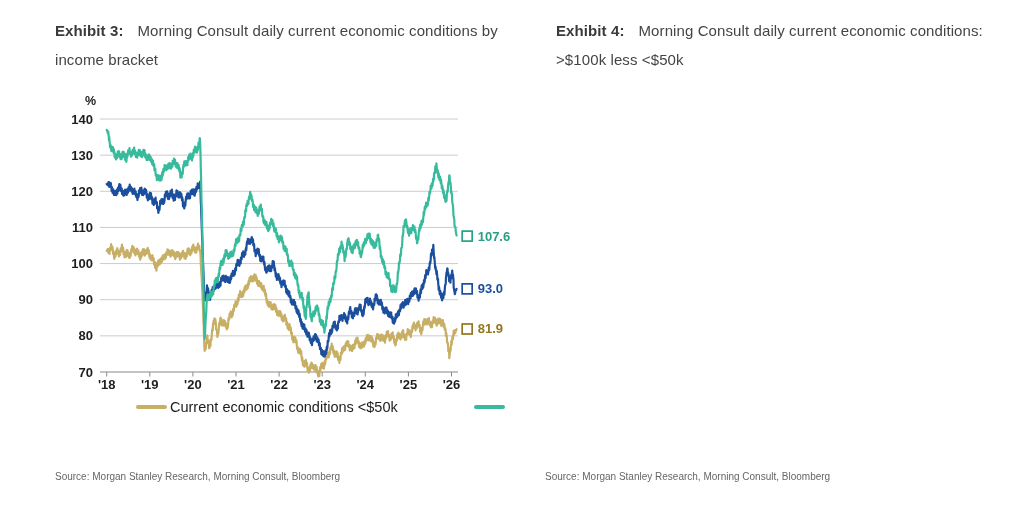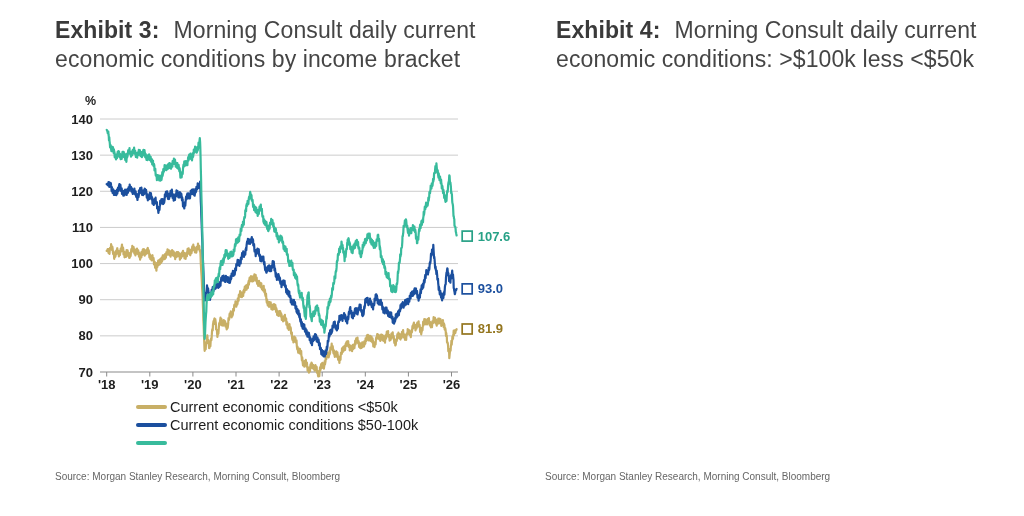--- a/index.html
+++ b/index.html
@@ -1,29 +1,29 @@
 <!DOCTYPE html>
 <html><head>
 <meta charset="utf-8">
 <style>
   html,body{margin:0;padding:0;background:#ffffff;}
   body{width:1024px;height:516px;overflow:hidden;position:relative;
        font-family:"Liberation Sans",sans-serif;}
   .panel{position:absolute;top:0;}
   .panel-left{left:0;width:512px;}
   .panel-right{left:512px;width:512px;}
-  .exhibit-title{position:absolute;top:16px;margin:0;font-size:23px;line-height:29px;
+  .exhibit-title{position:absolute;top:16px;margin:0;font-size:15px;line-height:29px;
        font-weight:400;color:#454545;letter-spacing:.1px;}
   .panel-left .exhibit-title{left:55px;width:445px;}
   .panel-right .exhibit-title{left:44px;width:455px;}
   .exhibit-label{font-weight:700;color:#3a3a3a;margin-right:14px;}
   .chart{position:absolute;overflow:visible;}
   .chart text{font-family:"Liberation Sans",sans-serif;}
   .chart-left{left:60px;top:90px;}
-  .legend{position:absolute;display:flex;flex-direction:column;}
+  .legend{position:absolute;display:flex;flex-direction:row;}
   .legend-left{left:60px;top:398px;}
   .legend-row{display:flex;align-items:center;height:18px;}
   .legend-left .legend-row{margin-left:76px;}
   .swatch{display:inline-block;width:31px;height:3.5px;border-radius:2px;margin-right:3px;flex:0 0 auto;}
   .legend-label{font-size:14.5px;color:#1c1c1c;white-space:nowrap;}
   .source{position:absolute;top:471px;font-size:10px;color:#666666;}
   .panel-left .source{left:55px;}
   .panel-right .source{left:33px;}
 </style>
 </head>
@@ -78,24 +78,20 @@
         <polyline points="46.7,39.8 47.0,40.2 47.2,40.8 47.5,41.6 47.7,43.1 48.0,42.8 48.3,41.5 48.5,44.5 48.8,46.6 49.0,50.4 49.3,47.4 49.5,50.8 49.8,53.2 50.1,57.5 50.3,56.4 50.6,55.0 50.8,57.5 51.1,59.1 51.4,61.2 51.6,56.4 51.9,57.6 52.1,57.8 52.4,61.2 52.6,58.7 52.9,57.1 53.2,58.7 53.4,60.7 53.7,63.2 53.9,59.4 54.2,61.4 54.5,62.3 54.7,67.3 55.0,65.2 55.2,64.4 55.5,65.3 55.8,67.8 56.0,69.4 56.3,65.0 56.5,65.3 56.8,64.5 57.0,68.2 57.3,64.6 57.6,62.8 57.8,61.5 58.1,63.7 58.3,64.7 58.6,61.1 58.9,61.6 59.1,61.8 59.4,67.0 59.6,64.6 59.9,64.6 60.1,64.0 60.4,67.9 60.7,69.2 60.9,66.3 61.2,65.7 61.4,65.0 61.7,68.9 62.0,65.3 62.2,64.3 62.5,61.8 62.7,65.1 63.0,65.4 63.3,62.9 63.5,61.9 63.8,62.1 64.0,67.1 64.3,65.1 64.5,65.5 64.8,63.9 65.1,68.9 65.3,70.1 65.6,69.1 65.8,67.8 66.1,68.2 66.4,71.8 66.6,68.8 66.9,67.5 67.1,63.5 67.4,66.7 67.6,65.6 67.9,63.7 68.2,60.3 68.4,60.1 68.7,63.4 68.9,61.6 69.2,61.1 69.5,58.2 69.7,63.2 70.0,63.6 70.2,64.1 70.5,61.5 70.7,62.9 71.0,66.6 71.3,65.7 71.5,64.9 71.8,61.4 72.0,65.3 72.3,64.5 72.6,64.3 72.8,59.8 73.1,60.4 73.3,62.6 73.6,62.0 73.9,60.7 74.1,57.5 74.4,61.9 74.6,62.2 74.9,63.9 75.1,60.5 75.4,62.8 75.7,65.7 75.9,67.0 76.2,65.9 76.4,63.1 76.7,66.9 77.0,66.8 77.2,67.6 77.5,62.5 77.7,63.5 78.0,64.5 78.2,65.3 78.5,62.9 78.8,59.9 79.0,63.0 79.3,63.2 79.5,64.7 79.8,60.0 80.1,62.1 80.3,63.5 80.6,66.1 80.8,64.1 81.1,62.0 81.4,64.8 81.6,65.6 81.9,67.1 82.1,61.9 82.4,63.2 82.6,63.3 82.9,65.6 83.2,62.3 83.4,59.9 83.7,61.6 83.9,62.9 84.2,64.6 84.5,60.2 84.7,62.2 85.0,63.1 85.2,67.3 85.5,64.8 85.7,64.0 86.0,65.6 86.3,68.1 86.5,69.8 86.8,65.5 87.0,66.7 87.3,66.6 87.6,70.2 87.8,66.6 88.1,65.2 88.3,65.1 88.6,67.5 88.9,68.4 89.1,64.4 89.4,65.3 89.6,65.5 89.9,70.1 90.1,67.1 90.4,66.8 90.7,66.8 90.9,70.5 91.2,71.8 91.4,68.8 91.7,69.3 92.0,69.5 92.2,74.5 92.5,71.7 92.7,71.7 93.0,70.9 93.2,75.0 93.5,76.0 93.8,73.9 94.0,74.1 94.3,75.2 94.5,80.5 94.8,78.5 95.1,79.3 95.3,78.7 95.6,84.2 95.8,85.7 96.1,84.9 96.4,84.7 96.6,85.6 96.9,90.1 97.1,87.5 97.4,87.3 97.6,85.0 97.9,89.4 98.2,89.2 98.4,87.7 98.7,85.7 98.9,86.5 99.2,90.4 99.5,88.2 99.7,88.0 100.0,85.6 100.2,90.6 100.5,90.6 100.7,89.7 101.0,86.5 101.3,87.1 101.5,89.9 101.8,87.5 102.0,86.0 102.3,82.2 102.6,85.9 102.8,84.4 103.1,83.3 103.3,79.0 103.6,79.6 103.9,81.7 104.1,80.1 104.4,78.5 104.6,75.1 104.9,79.3 105.1,79.0 105.4,79.5 105.7,75.7 105.9,77.6 106.2,80.1 106.4,79.9 106.7,78.4 107.0,75.4 107.2,79.3 107.5,78.7 107.7,79.1 108.0,74.3 108.2,76.0 108.5,77.4 108.8,77.8 109.0,75.7 109.3,73.1 109.5,76.8 109.8,76.9 110.1,78.1 110.3,73.6 110.6,75.9 110.8,77.2 111.1,78.7 111.4,76.1 111.6,73.6 111.9,76.3 112.1,76.2 112.4,76.6 112.6,71.0 112.9,72.4 113.2,72.5 113.4,73.9 113.7,70.7 113.9,68.7 114.2,71.2 114.5,72.4 114.7,73.9 115.0,69.5 115.2,72.1 115.5,73.2 115.7,76.6 116.0,73.9 116.3,72.8 116.5,74.8 116.8,76.6 117.0,77.7 117.3,73.0 117.6,74.7 117.8,74.8 118.1,78.6 118.3,75.4 118.6,74.9 118.8,76.4 119.1,79.5 119.4,81.2 119.6,78.1 119.9,80.7 120.1,82.3 120.4,87.6 120.7,85.3 120.9,85.4 121.2,85.1 121.4,87.5 121.7,87.3 122.0,82.7 122.2,82.4 122.5,81.4 122.7,84.0 123.0,78.8 123.2,76.8 123.5,74.7 123.8,76.8 124.0,75.7 124.3,71.4 124.5,71.3 124.8,71.5 125.1,75.6 125.3,72.1 125.6,72.0 125.8,71.0 126.1,75.2 126.3,75.1 126.6,72.5 126.9,71.7 127.1,71.8 127.4,75.2 127.6,71.1 127.9,69.9 128.2,67.2 128.4,70.7 128.7,69.4 128.9,66.6 129.2,64.6 129.5,65.1 129.7,68.6 130.0,65.7 130.2,65.5 130.5,63.7 130.7,68.8 131.0,68.5 131.3,67.7 131.5,65.8 131.8,67.1 132.0,70.4 132.3,67.6 132.6,66.3 132.8,63.0 133.1,66.9 133.3,65.1 133.6,63.4 133.8,59.6 134.1,60.3 134.4,62.6 134.6,60.4 134.9,59.2 135.1,56.6 135.4,61.4 135.7,60.9 135.9,61.1 136.2,57.9 136.4,60.1 136.7,62.7 137.0,61.6 137.2,59.9 137.5,56.8 137.7,60.5 138.0,58.8 138.2,58.0 138.5,52.7 138.8,53.8 139.0,54.6 139.3,53.5 139.5,50.9 139.8,48.1 140.1,52.1 140.3,57.0 140.6,68.4 140.8,78.3 141.1,90.1 141.3,101.5 141.6,112.8 141.9,123.2 142.1,133.7 142.4,145.5 142.6,158.4 142.9,171.6 143.2,183.5 143.4,196.9 143.7,210.0 143.9,223.2 144.2,235.4 144.5,247.3 144.7,248.8 145.0,244.4 145.2,239.8 145.5,232.3 145.7,229.0 146.0,224.7 146.3,221.3 146.5,214.9 146.8,209.4 147.0,207.1 147.3,207.6 147.6,209.0 147.8,204.7 148.1,207.1 148.3,207.4 148.6,210.0 148.8,205.9 149.1,204.5 149.4,205.7 149.6,207.2 149.9,207.8 150.1,203.6 150.4,204.6 150.7,204.3 150.9,207.2 151.2,203.0 151.4,202.3 151.7,203.1 152.0,205.4 152.2,205.5 152.5,201.1 152.7,202.0 153.0,201.5 153.2,204.1 153.5,198.7 153.8,196.9 154.0,195.4 154.3,196.9 154.5,195.4 154.8,190.6 155.1,190.3 155.3,189.9 155.6,193.1 155.8,188.7 156.1,188.4 156.3,187.8 156.6,191.6 156.9,191.4 157.1,188.5 157.4,188.5 157.6,188.9 157.9,192.2 158.2,187.5 158.4,186.3 158.7,183.7 158.9,186.4 159.2,184.0 159.4,179.9 159.7,177.5 160.0,176.9 160.2,179.1 160.5,174.5 160.7,173.3 161.0,171.0 161.3,175.1 161.5,173.9 161.8,172.1 162.0,170.5 162.3,171.8 162.6,175.0 162.8,171.7 163.1,170.7 163.3,168.3 163.6,172.4 163.8,170.4 164.1,168.3 164.4,164.9 164.6,165.6 164.9,167.5 165.1,164.2 165.4,162.7 165.7,160.0 165.9,164.6 166.2,163.4 166.4,163.0 166.7,160.4 166.9,163.0 167.2,166.0 167.5,165.0 167.7,164.8 168.0,163.5 168.2,168.8 168.5,168.1 168.8,168.0 169.0,164.3 169.3,166.4 169.5,168.0 169.8,166.7 170.1,164.5 170.3,162.0 170.6,166.2 170.8,165.2 171.1,165.5 171.3,161.6 171.6,164.9 171.9,166.5 172.1,166.3 172.4,164.0 172.6,162.0 172.9,165.8 173.2,164.9 173.4,164.8 173.7,159.6 173.9,161.5 174.2,161.6 174.4,161.2 174.7,157.1 175.0,154.2 175.2,156.5 175.5,155.3 175.7,154.8 176.0,149.4 176.3,151.6 176.5,151.9 176.8,153.2 177.0,149.8 177.3,148.6 177.6,151.4 177.8,152.0 178.1,152.3 178.3,147.4 178.6,149.8 178.8,149.8 179.1,151.2 179.4,146.5 179.6,144.6 179.9,145.6 180.1,145.6 180.4,144.6 180.7,138.8 180.9,140.0 181.2,139.3 181.4,141.0 181.7,136.1 181.9,134.9 182.2,135.7 182.5,137.0 182.7,136.4 183.0,131.6 183.2,132.9 183.5,132.4 183.8,134.6 184.0,129.1 184.3,127.6 184.5,126.8 184.8,127.9 185.1,125.9 185.3,120.4 185.6,120.2 185.8,119.2 186.1,121.2 186.3,115.7 186.6,114.6 186.9,113.6 187.1,116.1 187.4,114.8 187.6,110.9 187.9,111.1 188.2,111.2 188.4,114.0 188.7,108.9 188.9,108.1 189.2,106.5 189.4,109.2 189.7,107.1 190.0,103.1 190.2,101.9 190.5,103.6 190.7,107.7 191.0,104.5 191.3,105.3 191.5,105.2 191.8,110.6 192.0,110.5 192.3,109.6 192.6,110.0 192.8,112.7 193.1,117.0 193.3,114.6 193.6,115.3 193.8,114.7 194.1,120.1 194.4,119.1 194.6,117.9 194.9,116.6 195.1,118.7 195.4,121.8 195.7,119.0 195.9,118.9 196.2,117.6 196.4,123.0 196.7,122.0 196.9,121.8 197.2,120.3 197.5,123.4 197.7,125.9 198.0,123.2 198.2,121.9 198.5,119.6 198.8,123.9 199.0,121.7 199.3,120.5 199.5,116.7 199.8,118.6 200.0,119.8 200.3,117.5 200.6,115.4 200.8,114.5 201.1,120.3 201.3,120.1 201.6,121.2 201.9,118.9 202.1,123.3 202.4,126.3 202.6,127.0 202.9,126.4 203.2,126.2 203.4,131.8 203.7,131.9 203.9,133.0 204.2,129.4 204.4,133.0 204.7,134.4 205.0,134.7 205.2,132.3 205.5,131.2 205.7,135.4 206.0,135.2 206.3,135.8 206.5,132.0 206.8,135.9 207.0,137.5 207.3,139.1 207.5,136.7 207.8,136.5 208.1,140.5 208.3,141.1 208.6,140.7 208.8,135.7 209.1,138.1 209.4,137.9 209.6,138.6 209.9,134.1 210.1,132.5 210.4,134.4 210.7,134.4 210.9,133.8 211.2,128.9 211.4,131.6 211.7,132.0 211.9,134.1 212.2,130.2 212.5,130.1 212.7,132.6 213.0,135.3 213.2,136.3 213.5,133.2 213.8,136.8 214.0,138.0 214.3,141.3 214.5,137.5 214.8,137.9 215.0,139.5 215.3,142.0 215.6,141.9 215.8,138.5 216.1,141.2 216.3,142.5 216.6,146.4 216.9,142.9 217.1,143.9 217.4,145.3 217.6,148.9 217.9,148.8 218.2,146.0 218.4,148.0 218.7,149.1 218.9,152.4 219.2,147.8 219.4,147.9 219.7,147.5 220.0,150.6 220.2,149.0 220.5,145.7 220.7,146.1 221.0,147.0 221.3,150.2 221.5,146.3 221.8,147.2 222.0,147.5 222.3,152.7 222.5,152.3 222.8,151.2 223.1,152.3 223.3,154.9 223.6,158.9 223.8,155.8 224.1,156.5 224.4,156.0 224.6,160.8 224.9,159.2 225.1,157.5 225.4,156.6 225.7,158.6 225.9,161.7 226.2,158.7 226.4,159.2 226.7,158.9 226.9,164.8 227.2,164.2 227.5,164.4 227.7,164.2 228.0,168.0 228.2,171.9 228.5,170.3 228.8,170.9 229.0,170.4 229.3,176.0 229.5,174.5 229.8,173.9 230.0,171.4 230.3,173.9 230.6,175.7 230.8,173.3 231.1,172.1 231.3,170.7 231.6,175.8 231.9,174.5 232.1,174.9 232.4,172.8 232.6,177.1 232.9,180.0 233.2,179.9 233.4,179.6 233.7,179.6 233.9,185.3 234.2,184.7 234.4,185.4 234.7,182.5 235.0,186.4 235.2,187.9 235.5,187.4 235.7,185.4 236.0,184.6 236.3,189.2 236.5,188.6 236.8,189.3 237.0,186.4 237.3,191.2 237.5,193.6 237.8,195.5 238.1,194.4 238.3,195.5 238.6,201.1 238.8,202.2 239.1,203.6 239.4,200.6 239.6,205.1 239.9,206.4 240.1,207.6 240.4,204.4 240.7,204.0 240.9,207.1 241.2,207.1 241.4,207.0 241.7,202.9 241.9,206.8 242.2,207.9 242.5,210.4 242.7,207.6 243.0,209.3 243.2,213.8 243.5,216.7 243.8,218.3 244.0,216.2 244.3,221.1 244.5,223.1 244.8,226.5 245.0,223.3 245.3,224.4 245.6,226.8 245.8,229.0 246.1,224.9 246.3,217.6 246.6,217.1 246.9,214.6 247.1,214.3 247.4,207.2 247.6,205.4 247.9,204.6 248.1,205.2 248.4,202.6 248.7,202.4 248.9,207.9 249.2,211.8 249.4,217.5 249.7,215.6 250.0,218.7 250.2,221.5 250.5,226.5 250.7,226.8 251.0,225.4 251.3,228.4 251.5,229.8 251.8,231.1 252.0,225.1 252.3,224.5 252.5,223.6 252.8,226.6 253.1,224.3 253.3,221.6 253.6,222.1 253.8,223.4 254.1,226.0 254.4,221.4 254.6,221.6 254.9,220.5 255.1,223.8 255.4,220.7 255.6,217.4 255.9,216.7 256.2,218.2 256.4,220.5 256.7,216.2 256.9,216.3 257.2,215.5 257.5,220.3 257.7,218.6 258.0,218.0 258.2,218.1 258.5,221.7 258.8,225.4 259.0,223.5 259.3,224.9 259.5,225.4 259.8,231.6 260.0,230.4 260.3,230.3 260.6,229.2 260.8,232.5 261.1,234.7 261.3,231.9 261.6,231.3 261.9,230.3 262.1,235.2 262.4,233.2 262.6,232.9 262.9,231.0 263.1,235.1 263.4,237.6 263.7,236.7 263.9,236.7 264.2,237.2 264.4,242.6 264.7,239.8 265.0,238.5 265.2,234.4 265.5,236.7 265.7,236.2 266.0,233.1 266.3,229.3 266.5,226.4 266.8,228.7 267.0,224.9 267.3,222.5 267.5,217.0 267.8,219.1 268.1,218.3 268.3,216.5 268.6,212.9 268.8,211.7 269.1,215.2 269.4,213.6 269.6,213.0 269.9,208.7 270.1,212.1 270.4,211.9 270.6,211.2 270.9,207.0 271.2,205.6 271.4,207.7 271.7,205.7 271.9,203.8 272.2,198.2 272.5,200.6 272.7,199.6 273.0,199.3 273.2,193.9 273.5,192.6 273.8,194.1 274.0,193.1 274.3,191.4 274.5,186.4 274.8,188.9 275.0,188.0 275.3,188.2 275.6,182.5 275.8,181.3 276.1,181.6 276.3,180.5 276.6,177.4 276.9,171.2 277.1,172.1 277.4,170.2 277.6,170.6 277.9,164.5 278.1,163.9 278.4,164.2 278.7,164.9 278.9,162.8 279.2,158.5 279.4,160.6 279.7,160.5 280.0,162.1 280.2,156.7 280.5,156.9 280.7,157.0 281.0,158.5 281.3,155.8 281.5,151.5 281.8,153.8 282.0,155.5 282.3,158.7 282.5,154.8 282.8,156.7 283.1,158.2 283.3,162.7 283.6,162.1 283.8,161.0 284.1,164.0 284.4,166.9 284.6,171.1 284.9,165.5 285.1,165.4 285.4,164.3 285.6,166.9 285.9,163.3 286.2,159.8 286.4,158.8 286.7,158.7 286.9,159.2 287.2,153.0 287.5,151.7 287.7,149.5 288.0,151.9 288.2,149.2 288.5,148.2 288.7,148.8 289.0,151.9 289.3,154.9 289.5,152.0 289.8,153.3 290.0,153.7 290.3,159.2 290.6,157.4 290.8,157.1 291.1,156.7 291.3,160.1 291.6,162.3 291.9,159.5 292.1,159.8 292.4,159.6 292.6,163.2 292.9,159.5 293.1,157.8 293.4,155.3 293.7,157.8 293.9,158.7 294.2,155.5 294.4,154.4 294.7,153.4 295.0,157.8 295.2,154.9 295.5,154.0 295.7,151.0 296.0,154.0 296.2,154.3 296.5,151.6 296.8,149.8 297.0,150.1 297.3,155.3 297.5,153.8 297.8,154.2 298.1,152.0 298.3,156.9 298.6,158.5 298.8,158.4 299.1,157.4 299.4,158.3 299.6,163.6 299.9,162.9 300.1,163.6 300.4,161.2 300.6,166.1 300.9,167.2 301.2,166.2 301.4,162.3 301.7,161.2 301.9,163.7 302.2,161.2 302.5,159.5 302.7,154.8 303.0,157.9 303.2,157.1 303.5,156.6 303.7,152.5 304.0,152.4 304.3,155.2 304.5,154.3 304.8,153.2 305.0,149.1 305.3,152.7 305.6,152.5 305.8,153.1 306.1,148.6 306.3,148.8 306.6,150.8 306.9,150.3 307.1,148.7 307.4,144.4 307.6,147.6 307.9,147.2 308.1,148.2 308.4,143.5 308.7,144.4 308.9,146.4 309.2,147.6 309.4,146.4 309.7,143.5 310.0,148.1 310.2,149.6 310.5,152.3 310.7,148.4 311.0,150.3 311.2,152.2 311.5,154.4 311.8,152.8 312.0,149.9 312.3,152.8 312.5,153.5 312.8,155.7 313.1,151.2 313.3,153.0 313.6,154.5 313.8,157.9 314.1,155.9 314.4,153.1 314.6,155.0 314.9,155.8 315.1,157.7 315.4,152.6 315.6,153.5 315.9,153.3 316.2,155.9 316.4,152.5 316.7,149.3 316.9,149.6 317.2,149.9 317.5,150.8 317.7,145.1 318.0,145.4 318.2,144.7 318.5,149.9 318.7,148.6 319.0,148.7 319.3,151.1 319.5,155.2 319.8,159.1 320.0,156.8 320.3,159.6 320.6,161.3 320.8,167.2 321.1,165.7 321.3,165.7 321.6,166.4 321.9,169.8 322.1,172.0 322.4,168.8 322.6,169.6 322.9,169.5 323.1,174.3 323.4,171.7 323.7,171.5 323.9,171.3 324.2,175.5 324.4,177.9 324.7,176.1 325.0,177.2 325.2,178.3 325.5,184.3 325.7,182.5 326.0,182.8 326.2,181.8 326.5,186.0 326.8,187.2 327.0,184.8 327.3,183.9 327.5,183.6 327.8,188.1 328.1,185.4 328.3,185.1 328.6,183.2 328.8,187.9 329.1,189.3 329.3,188.7 329.6,188.6 329.9,190.2 330.1,196.2 330.4,195.5 330.6,196.7 330.9,195.3 331.2,200.9 331.4,201.5 331.7,200.7 331.9,198.4 332.2,198.5 332.5,202.1 332.7,199.8 333.0,198.8 333.2,195.2 333.5,199.3 333.7,199.2 334.0,198.9 334.3,196.3 334.5,197.6 334.8,201.8 335.0,201.5 335.3,201.7 335.6,198.7 335.8,202.1 336.1,200.8 336.3,199.7 336.6,194.4 336.8,193.5 337.1,194.2 337.4,191.4 337.6,187.9 337.9,181.9 338.1,183.5 338.4,180.8 338.7,179.3 338.9,173.0 339.2,172.4 339.4,173.1 339.7,172.2 340.0,169.2 340.2,164.3 340.5,166.6 340.7,165.1 341.0,164.7 341.2,158.4 341.5,158.1 341.8,157.7 342.0,156.4 342.3,152.0 342.5,146.2 342.8,146.5 343.1,143.7 343.3,142.5 343.6,135.9 343.8,136.0 344.1,135.8 344.3,136.6 344.6,133.5 344.9,130.3 345.1,132.6 345.4,133.0 345.6,134.4 345.9,129.3 346.2,130.6 346.4,132.6 346.7,137.2 346.9,136.3 347.2,135.5 347.5,138.6 347.7,140.6 348.0,142.9 348.2,138.6 348.5,140.7 348.7,141.6 349.0,145.6 349.3,143.5 349.5,140.6 349.8,140.9 350.0,142.0 350.3,143.0 350.6,138.2 350.8,139.4 351.1,139.4 351.3,143.1 351.6,139.7 351.8,138.0 352.1,137.8 352.4,139.3 352.6,139.5 352.9,135.1 353.1,136.1 353.4,136.1 353.7,140.4 353.9,137.1 354.2,136.4 354.4,136.5 354.7,140.1 355.0,142.0 355.2,139.5 355.5,141.3 355.7,142.8 356.0,148.8 356.2,147.1 356.5,148.1 356.8,148.4 357.0,153.1 357.3,153.2 357.5,149.4 357.8,148.0 358.1,146.7 358.3,149.6 358.6,144.7 358.8,142.6 359.1,139.1 359.3,141.5 359.6,140.4 359.9,136.9 360.1,134.9 360.4,134.4 360.6,138.1 360.9,134.6 361.2,133.9 361.4,131.2 361.7,135.1 361.9,134.6 362.2,132.4 362.5,129.8 362.7,129.3 363.0,132.1 363.2,128.2 363.5,126.2 363.7,121.9 364.0,124.7 364.3,122.9 364.5,120.5 364.8,116.7 365.0,116.5 365.3,119.2 365.6,116.7 365.8,115.7 366.1,112.5 366.3,116.9 366.6,116.4 366.8,115.9 367.1,112.5 367.4,113.3 367.6,115.7 367.9,113.7 368.1,111.7 368.4,107.5 368.7,110.6 368.9,108.6 369.2,107.3 369.4,102.0 369.7,102.1 370.0,103.3 370.2,101.7 370.5,99.3 370.7,95.5 371.0,99.0 371.2,98.1 371.5,98.3 371.8,93.4 372.0,94.7 372.3,96.0 372.5,95.6 372.8,92.8 373.1,88.9 373.3,91.5 373.6,89.9 373.8,89.4 374.1,83.1 374.3,83.5 374.6,83.4 374.9,83.3 375.1,79.7 375.4,76.2 375.6,78.5 375.9,78.1 376.2,78.7 376.4,73.4 376.7,76.8 376.9,79.2 377.2,82.6 377.4,81.1 377.7,80.2 378.0,83.9 378.2,85.6 378.5,87.6 378.7,83.3 379.0,85.9 379.3,86.9 379.5,90.1 379.8,87.6 380.0,86.5 380.3,89.1 380.6,91.3 380.8,93.4 381.1,89.7 381.3,92.6 381.6,94.1 381.8,98.5 382.1,96.2 382.4,96.0 382.6,98.1 382.9,100.9 383.1,103.1 383.4,99.8 383.7,102.3 383.9,103.4 384.2,108.0 384.4,105.2 384.7,105.2 384.9,106.4 385.2,110.1 385.5,111.9 385.7,109.2 386.0,110.4 386.2,108.7 386.5,110.9 386.8,105.4 387.0,103.0 387.3,100.8 387.5,102.2 387.8,100.8 388.1,95.4 388.3,93.7 388.6,91.8 388.8,93.8 389.1,88.0 389.3,85.3 389.6,85.9 389.9,91.5 390.1,93.4 390.4,92.5 390.6,94.2 390.9,96.8 391.2,103.1 391.4,101.9 391.7,103.8 391.9,104.4 392.2,110.8 392.4,113.0 392.7,114.0 393.0,116.0 393.2,119.6 393.5,126.1 393.7,126.0 394.0,128.4 394.3,129.1 394.5,135.7 394.8,136.3 395.0,136.5 395.3,136.9 395.6,139.0 395.8,141.9 396.1,142.6 396.3,144.0 396.6,145.5" fill="none" stroke="#38bb9c" stroke-width="2.2" stroke-linejoin="round" stroke-linecap="round"></polyline>
         <rect x="402.1719999999953" y="141.10285714285715" width="10" height="10" fill="#ffffff" stroke="#27a186" stroke-width="1.7"></rect>
         <text x="417.6719999999953" y="150.60285714285715" font-size="13" font-weight="700" fill="#27a186">107.6</text>
       </svg>
     <div class="legend legend-left">
       <div class="legend-row">
         <span class="swatch" style="background: rgb(200, 175, 102);"></span>
         <span class="legend-label">Current economic conditions &lt;$50k</span>
       </div>
       <div class="legend-row">
-        <span class="swatch" style="background: rgb(27, 79, 158);"></span>
-        <span class="legend-label">Current economic conditions $50-100k</span>
-      </div>
-      <div class="legend-row">
         <span class="swatch" style="background: rgb(56, 187, 156);"></span>
       </div>
     </div>
     <div class="source">Source: Morgan Stanley Research, Morning Consult, Bloomberg</div>
   </section>
 
   <section class="panel panel-right">
     <h2 class="exhibit-title"><span class="exhibit-label">Exhibit 4:</span><span>Morning Consult daily current economic conditions: &gt;$100k less &lt;$50k</span></h2>
 
     <div class="source">Source: Morgan Stanley Research, Morning Consult, Bloomberg</div>

